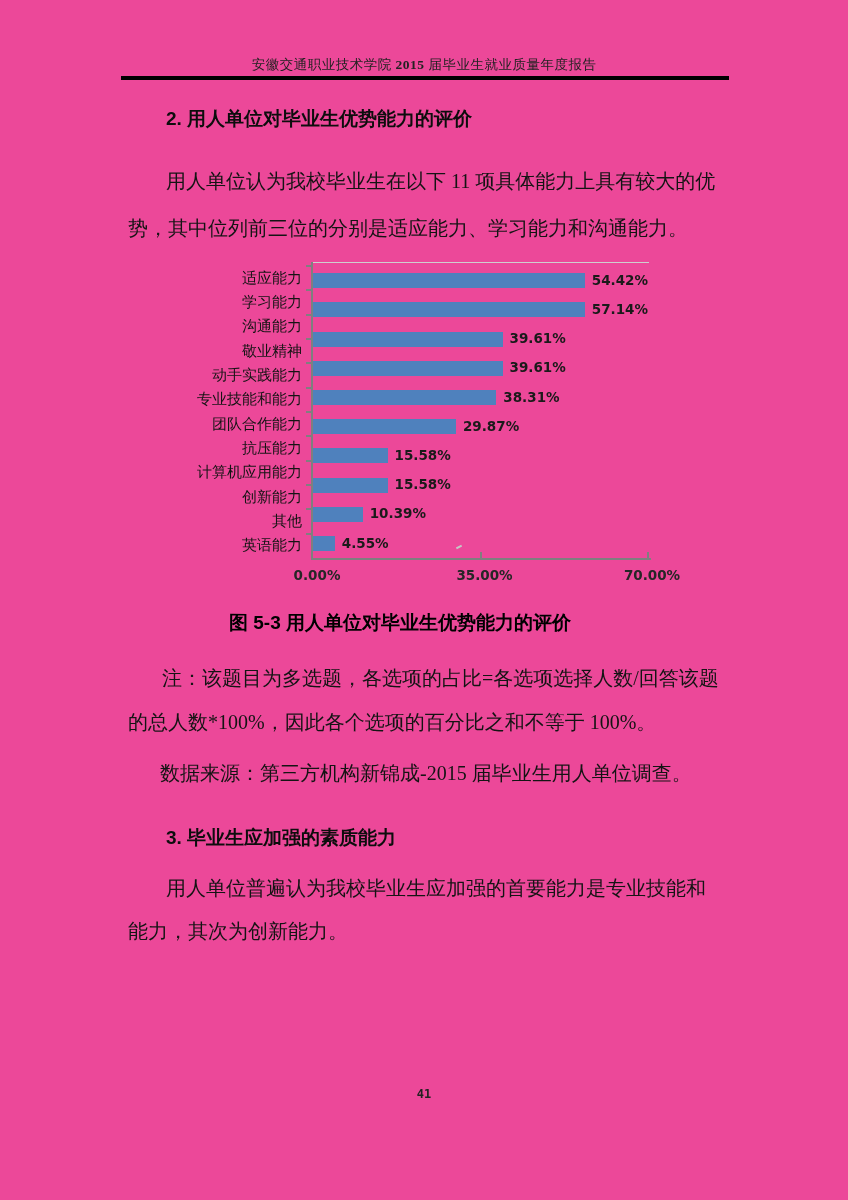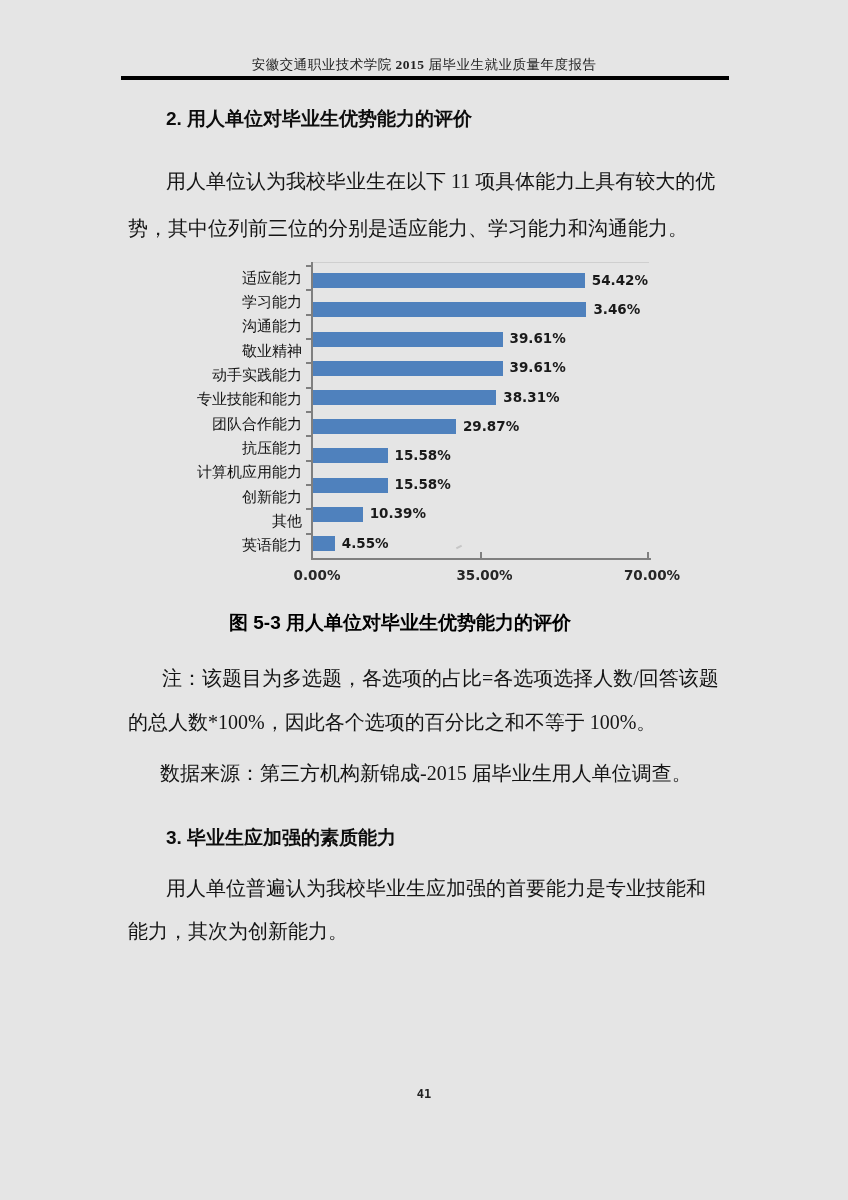--- a/index.html
+++ b/index.html
@@ -1,17 +1,17 @@
 <!DOCTYPE html>
 <html><head>
 <meta charset="utf-8">
 <style>
   html,body{margin:0;padding:0;background:#fff;}
   .page{
-    position:relative;width:848px;height:1200px;background:#e5e5e5;overflow:hidden;
+    position:relative;width:848px;height:1200px;background:#ec4899;overflow:hidden;
     font-family:"Liberation Serif","DejaVu Serif",serif;color:#111;
   }
   
   .hdr{
     position:absolute;top:56px;left:0;width:848px;text-align:center;
     font-size:13.5px;color:#222;letter-spacing:.5px;white-space:nowrap;
   }
   .hdr .yr{font-weight:bold;}
   .rule{position:absolute;top:76px;left:121px;width:608px;height:3.5px;background:#000;}
   
@@ -113,21 +113,21 @@
         <div class="ytick" style="top: 267.667px; background: rgb(127, 127, 127);"></div>
       </div>
     <div class="yaxis"></div>
     <div class="rows">
         <div class="bar-row">
           <div class="bar" style="width: 89.0571%; background: rgb(79, 129, 189);"></div>
           <span class="bar-label" style="color: rgb(26, 26, 26);">54.42%</span>
         </div>
         <div class="bar-row">
           <div class="bar" style="width: 81.6286%; background: rgb(79, 129, 189);"></div>
-          <span class="bar-label" style="color: rgb(26, 26, 26);">3.46%</span>
+          <span class="bar-label" style="color: rgb(26, 26, 26);">57.14%</span>
         </div>
         <div class="bar-row">
           <div class="bar" style="width: 56.5857%; background: rgb(79, 129, 189);"></div>
           <span class="bar-label" style="color: rgb(26, 26, 26);">39.61%</span>
         </div>
         <div class="bar-row">
           <div class="bar" style="width: 56.5857%; background: rgb(79, 129, 189);"></div>
           <span class="bar-label" style="color: rgb(26, 26, 26);">39.61%</span>
         </div>
         <div class="bar-row">

